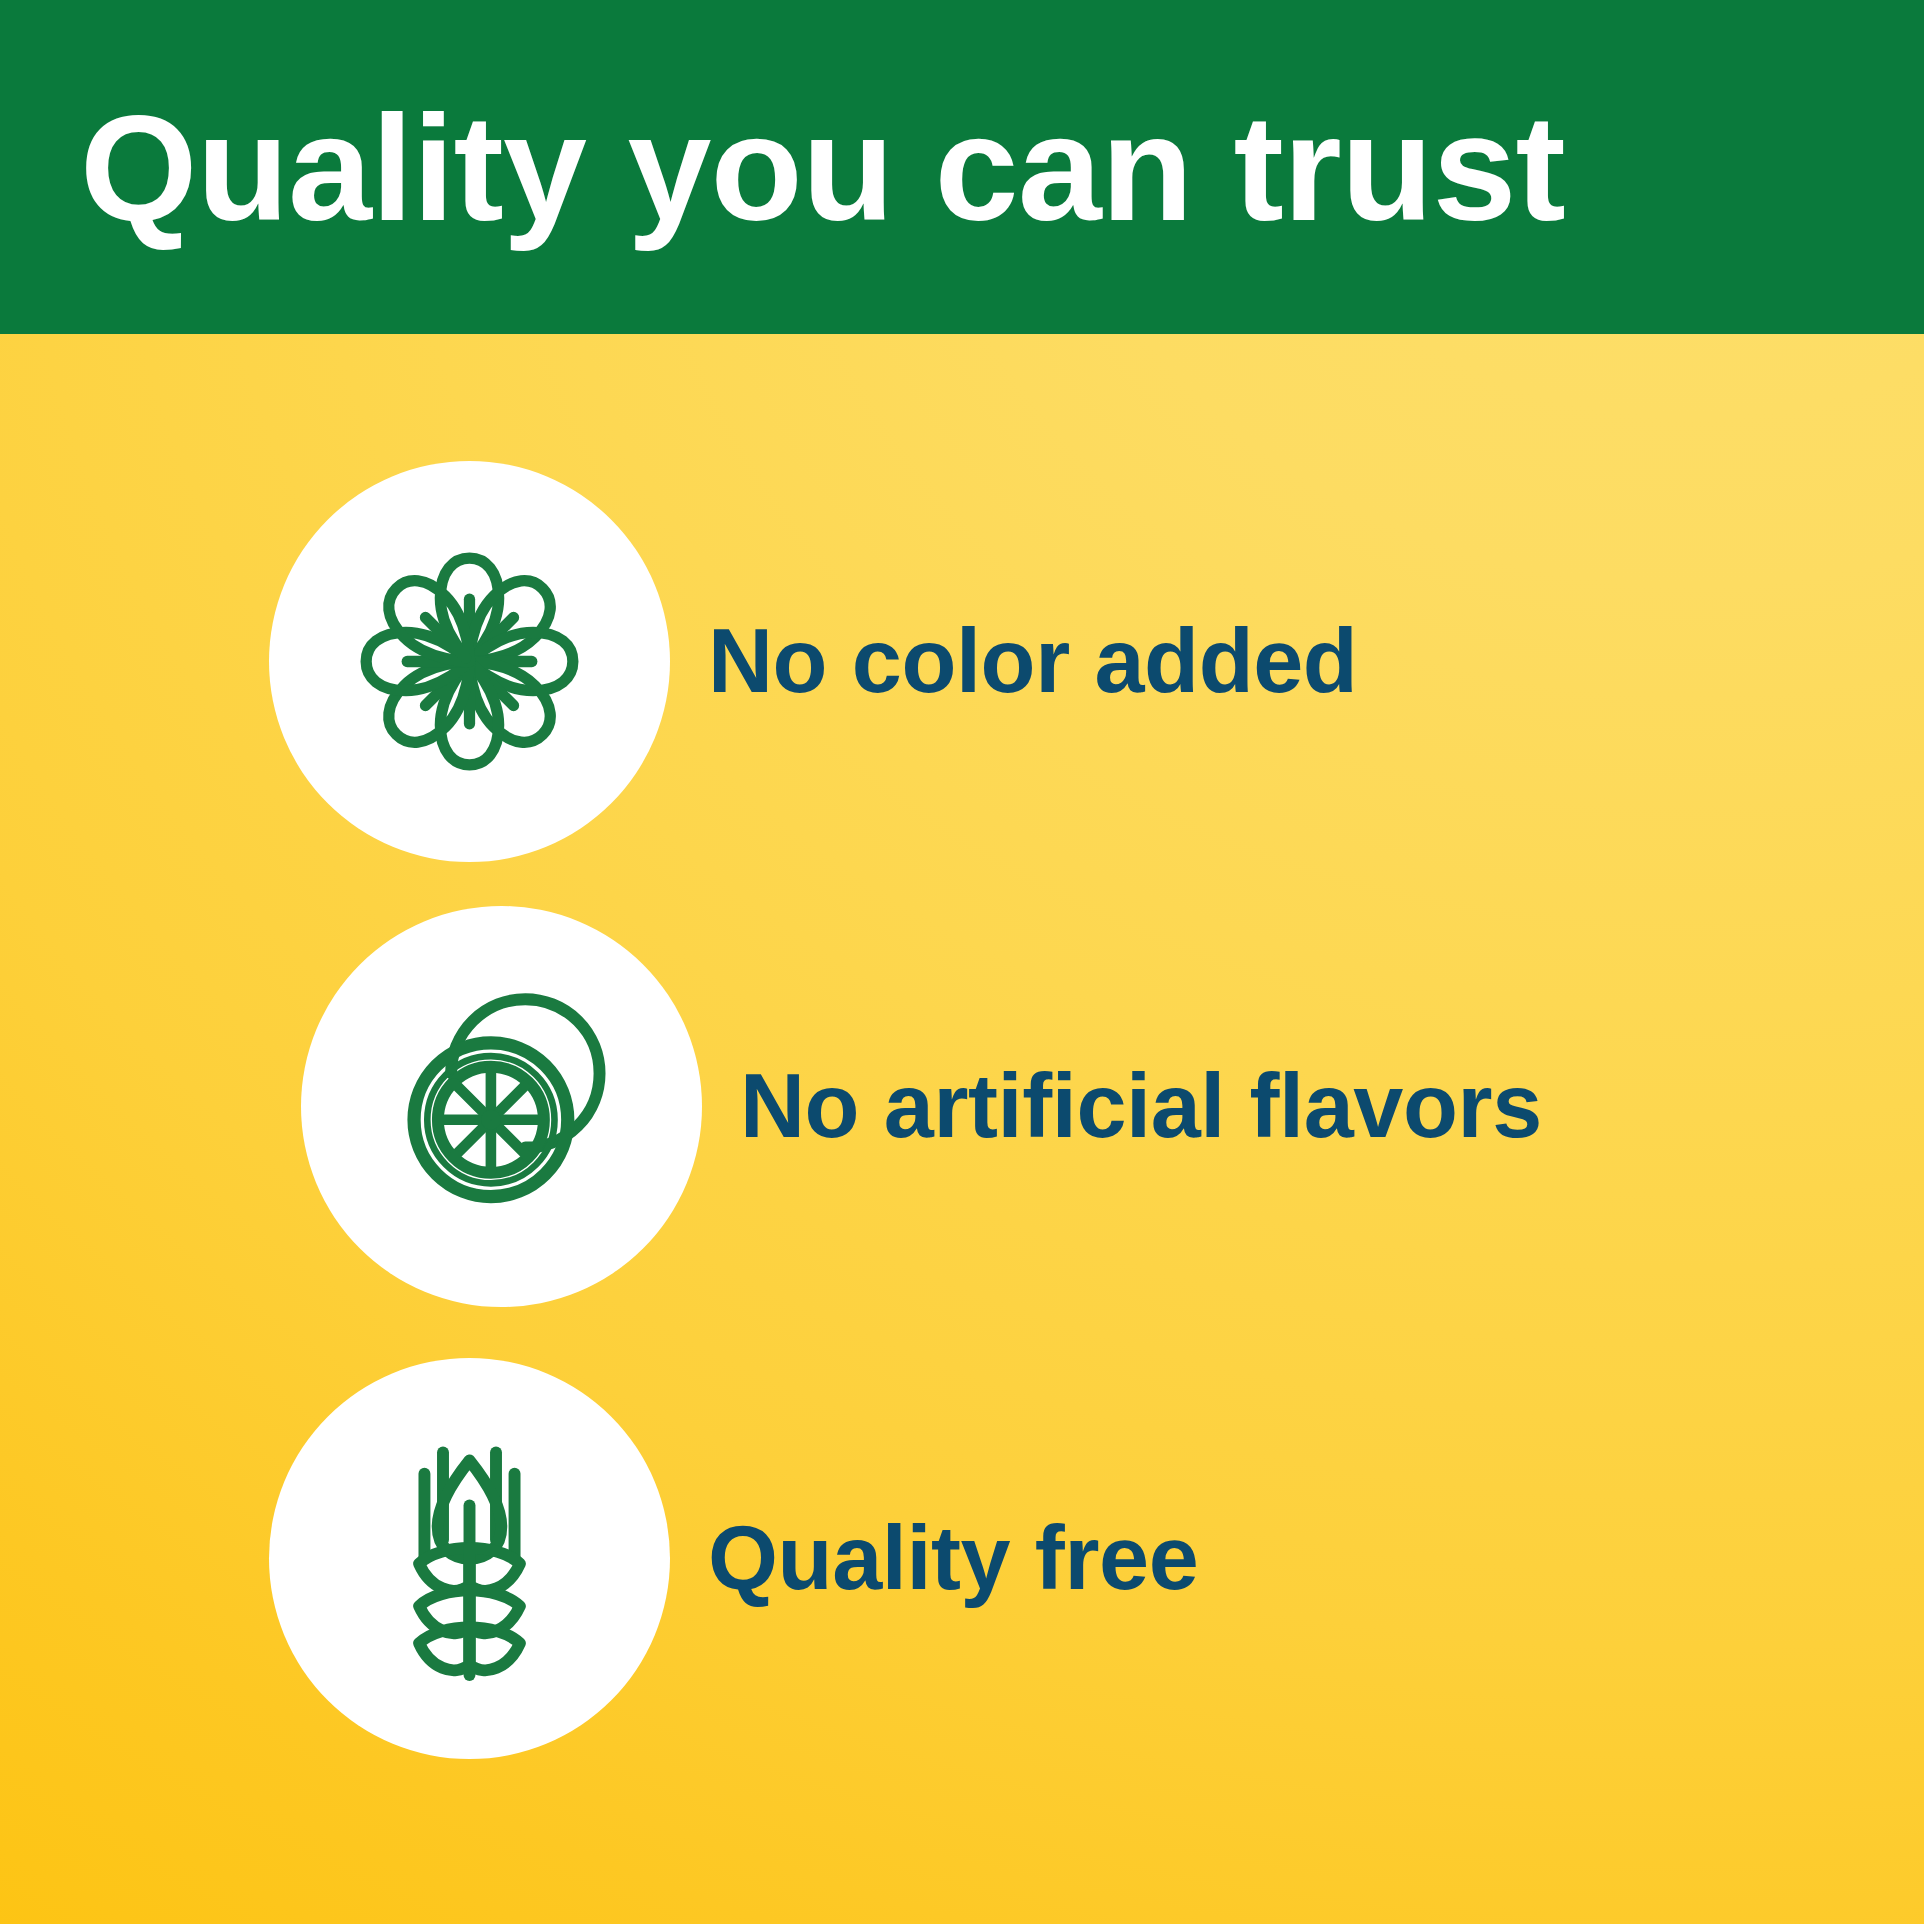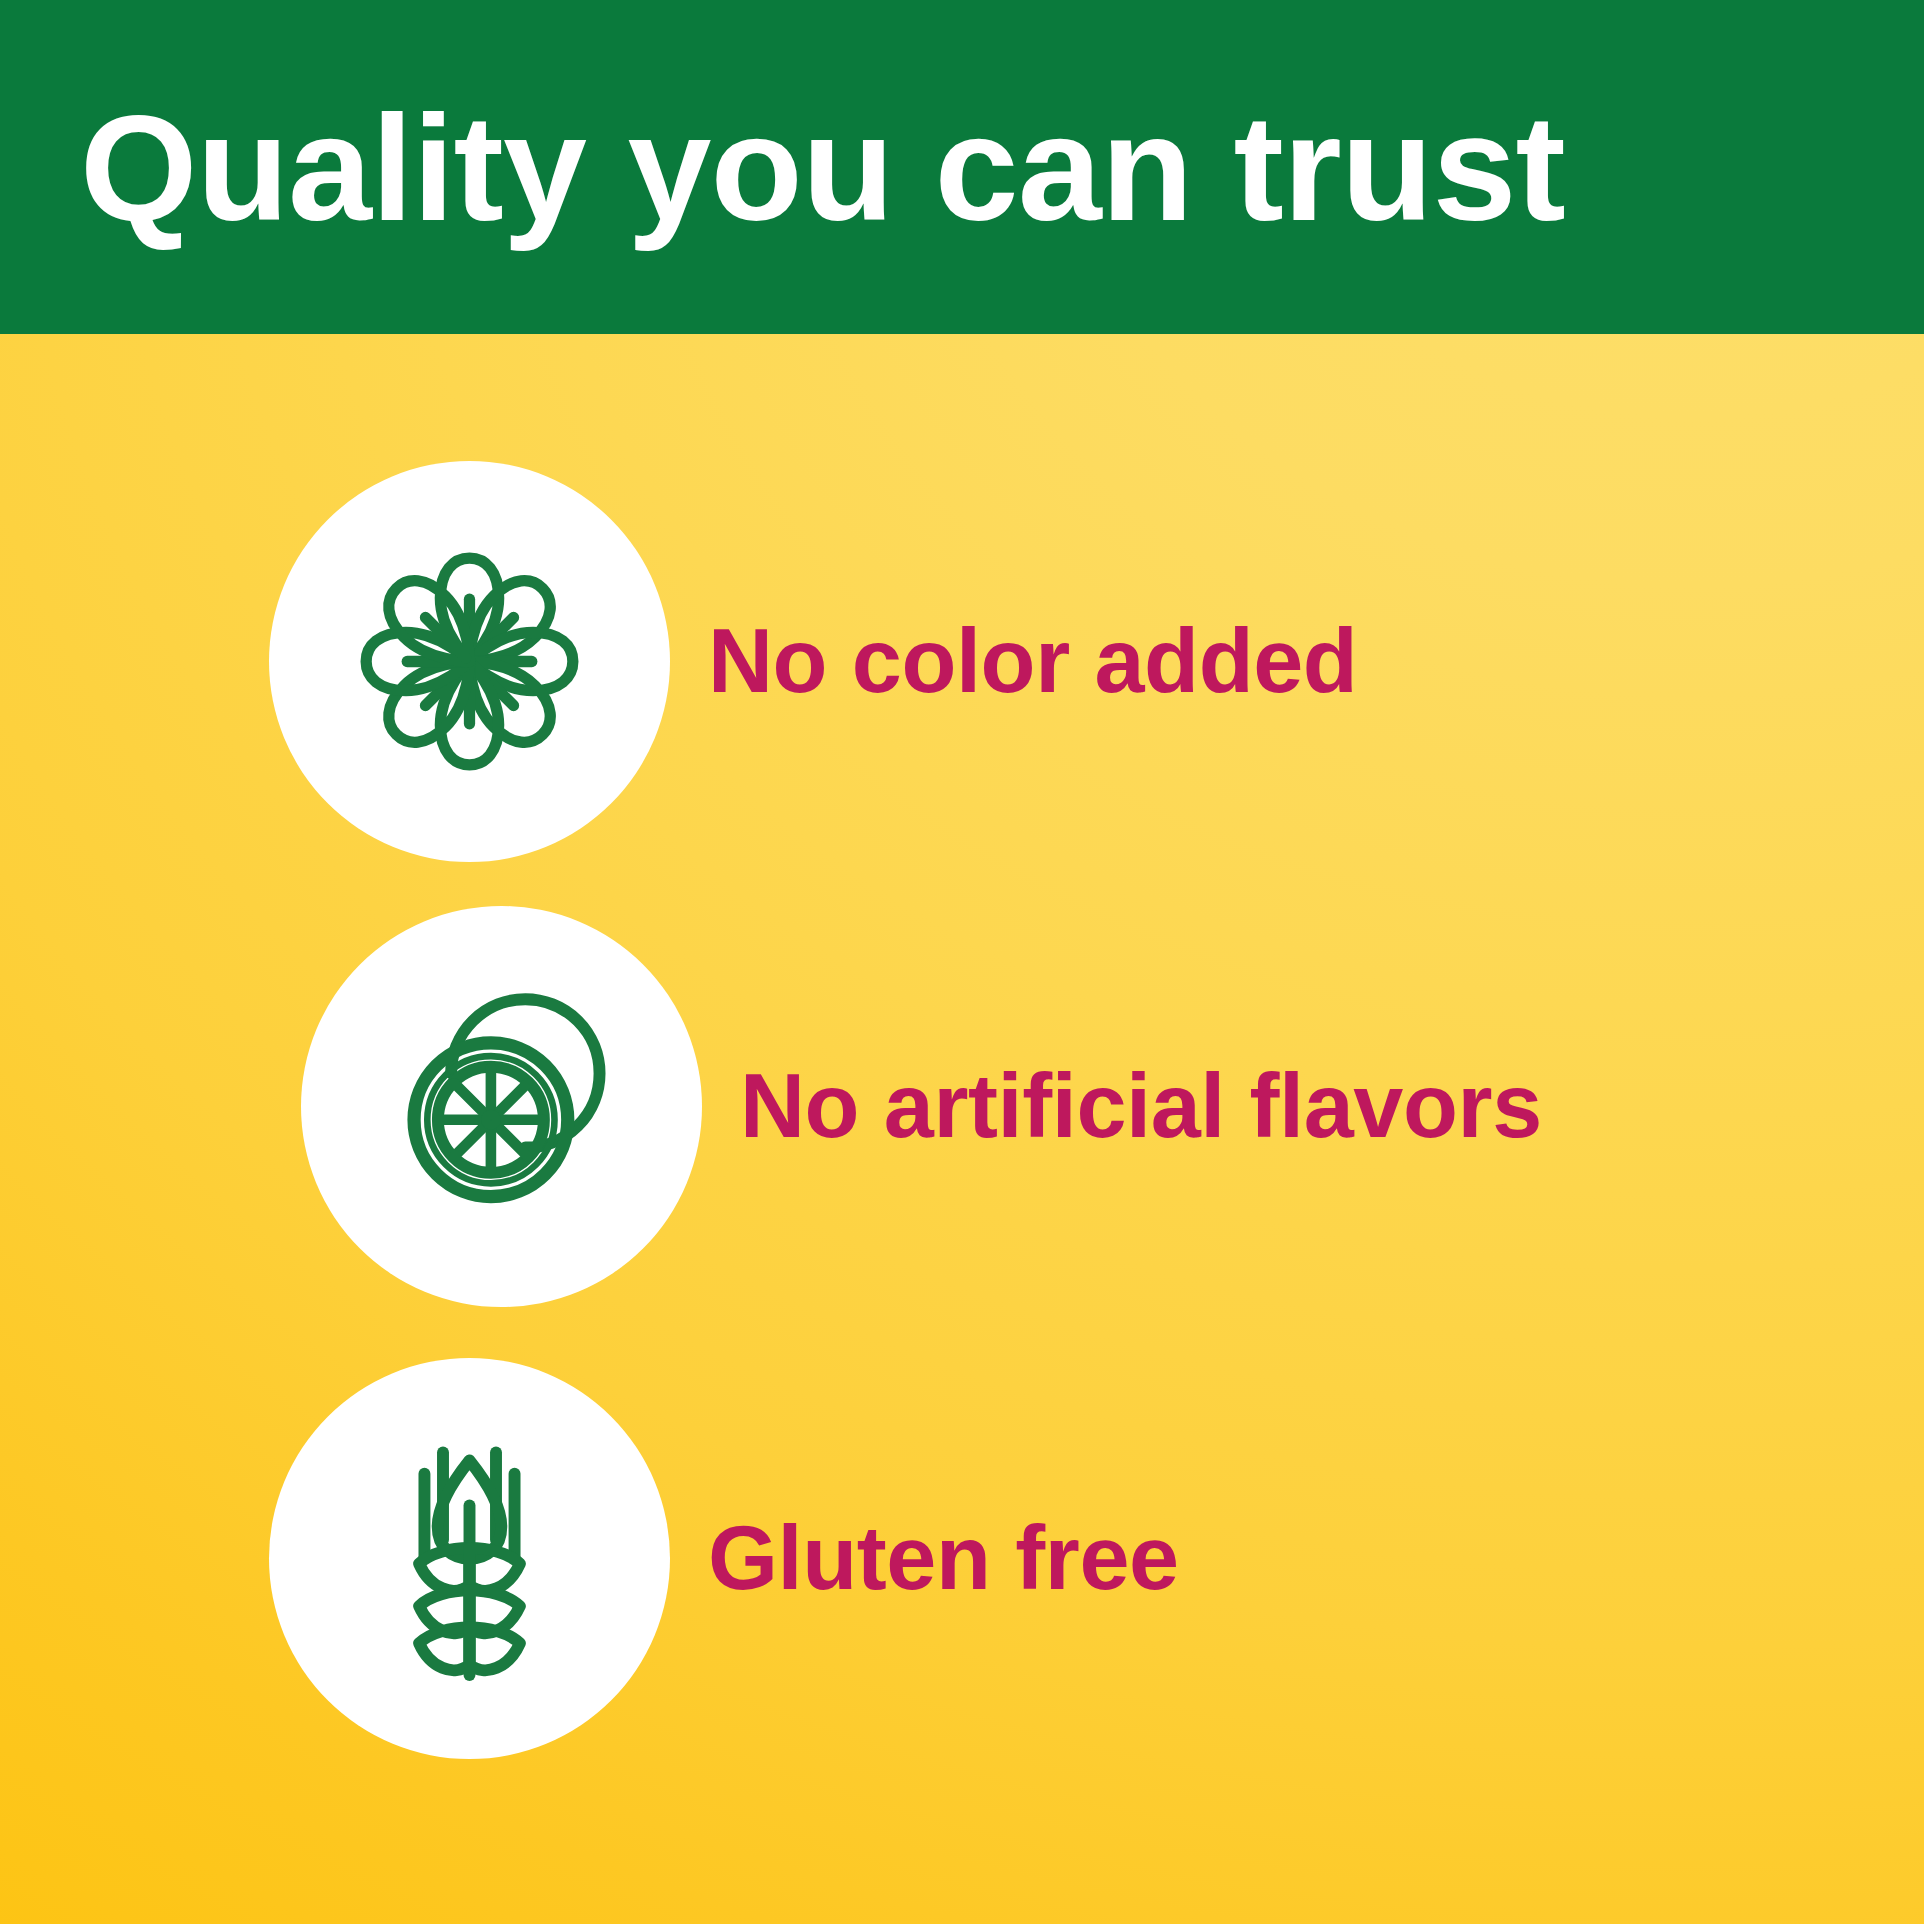--- a/index.html
+++ b/index.html
@@ -98,21 +98,21 @@
   }
 
   .icon-badge svg {
     width: 265px;
     height: 265px;
     display: block;
   }
 
   .feature-label {
     margin-left: 38px;
-    color: #be185d;
+    color: #0c4a6e;
     font-family: "Liberation Sans", sans-serif;
     font-weight: bold;
     font-size: 90px;
     letter-spacing: -0.4px;
     line-height: 1.05;
     white-space: nowrap;
   }
 </style>
 </head>
 <body>
@@ -224,18 +224,18 @@
           <path d="M100 92 C 86 92, 70 96, 62 104 C 70 122, 88 130, 100 120 Z"></path>
           <path d="M100 92 C 114 92, 130 96, 138 104 C 130 122, 112 130, 100 120 Z"></path>
 
           <path d="M100 124 C 86 124, 70 128, 62 136 C 70 154, 88 162, 100 152 Z"></path>
           <path d="M100 124 C 114 124, 130 128, 138 136 C 130 154, 112 162, 100 152 Z"></path>
 
           <path d="M100 152 C 86 152, 70 156, 62 164 C 70 182, 88 190, 100 180 Z"></path>
           <path d="M100 152 C 114 152, 130 156, 138 164 C 130 182, 112 190, 100 180 Z"></path>
         </svg>
       </div>
-      <div class="feature-label">Gluten free</div>
+      <div class="feature-label">Quality free</div>
     </div>
 
   </div>
 </div>
 
 
 </body></html>

